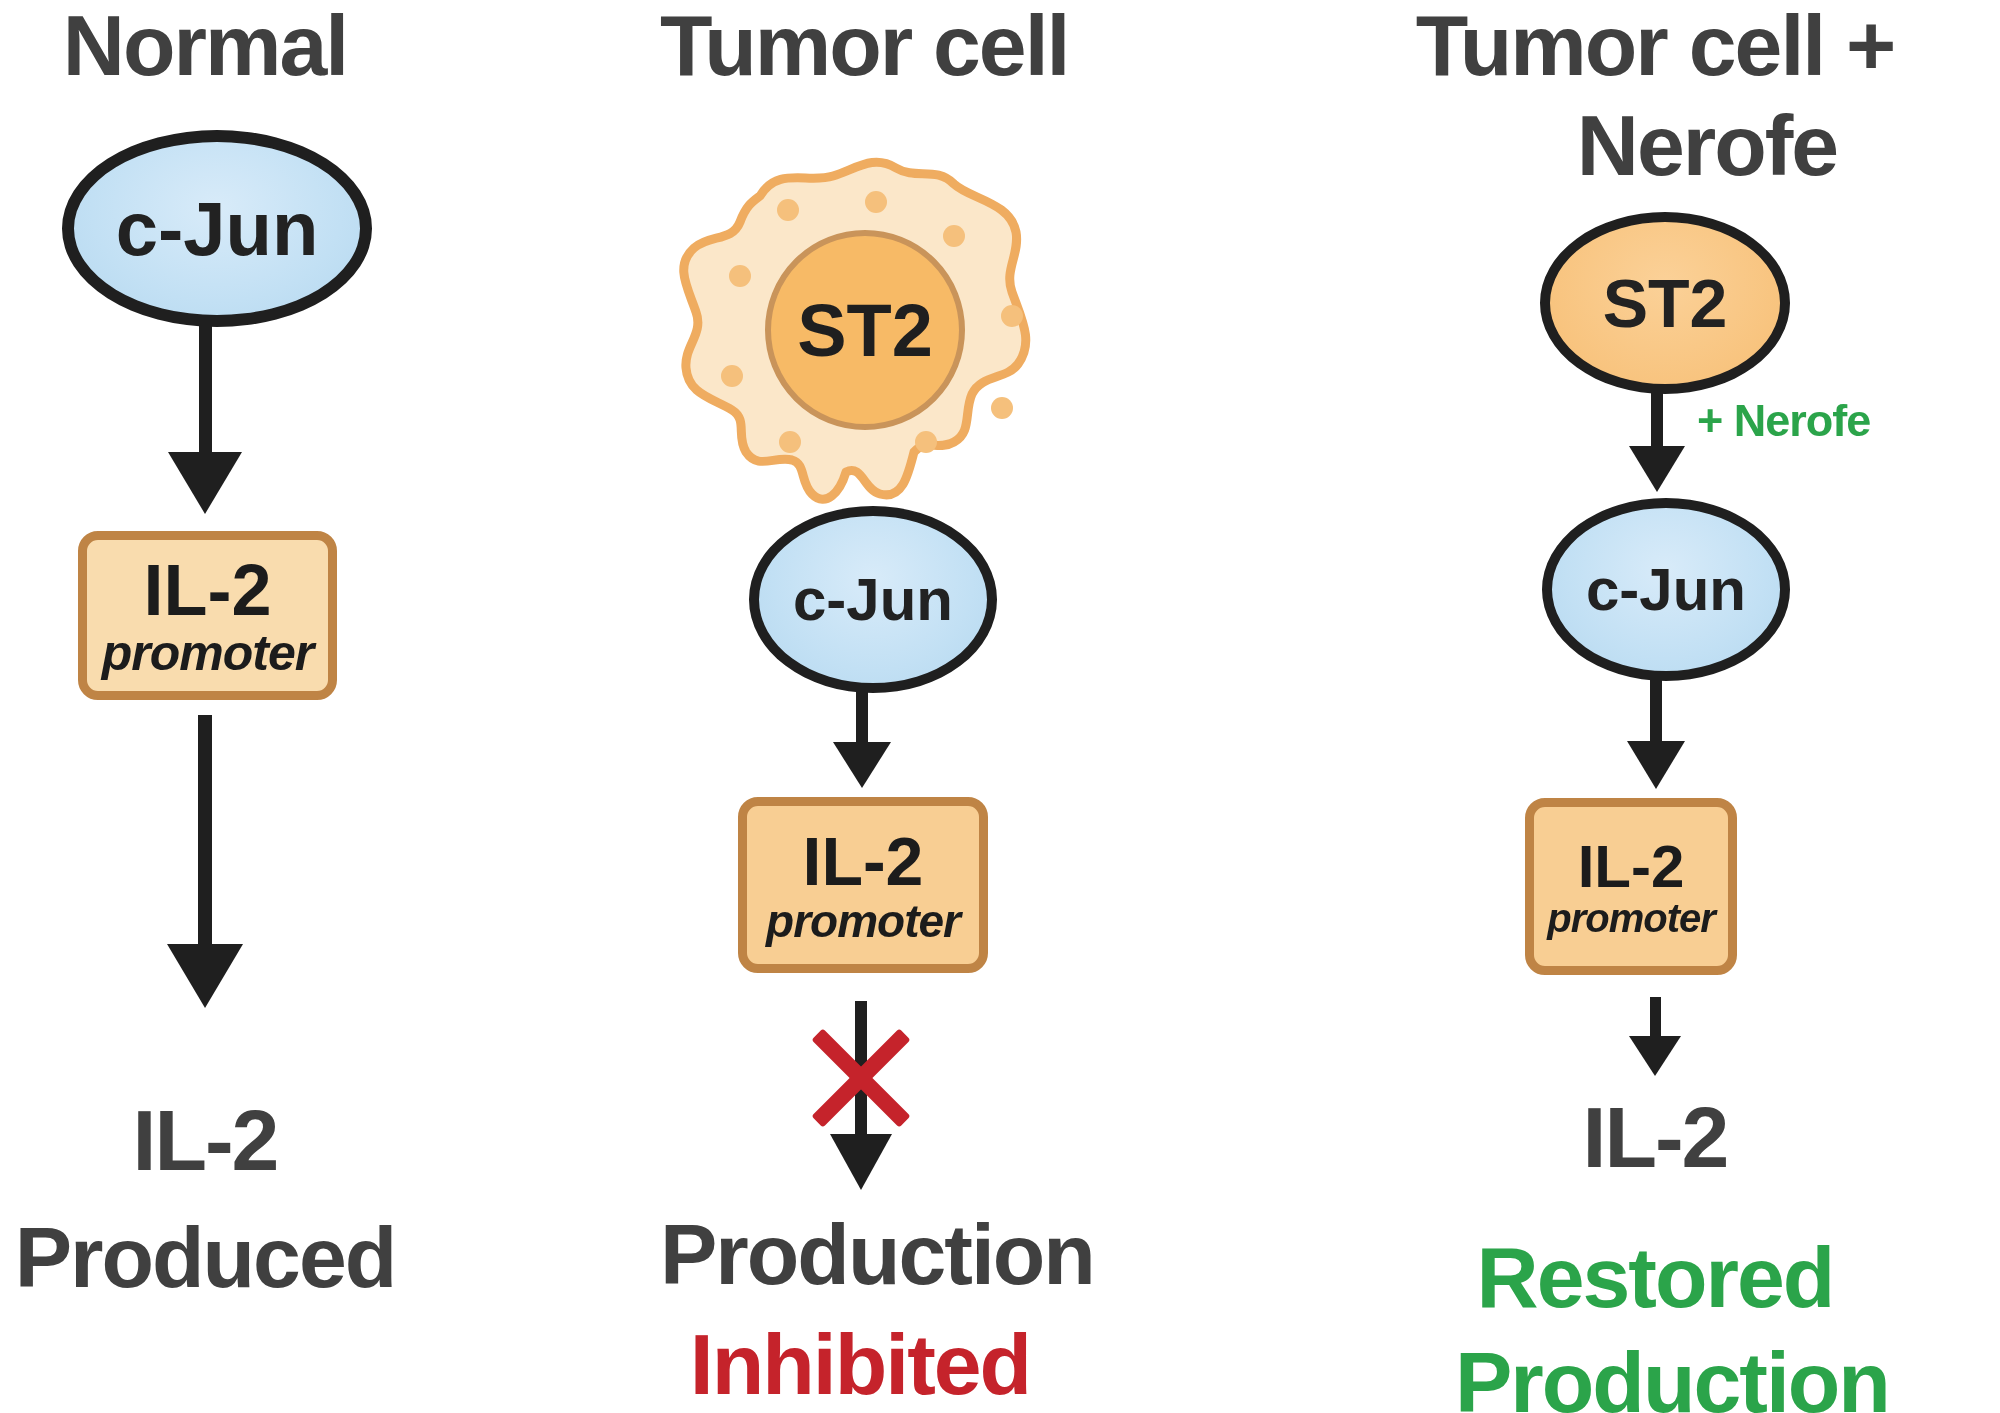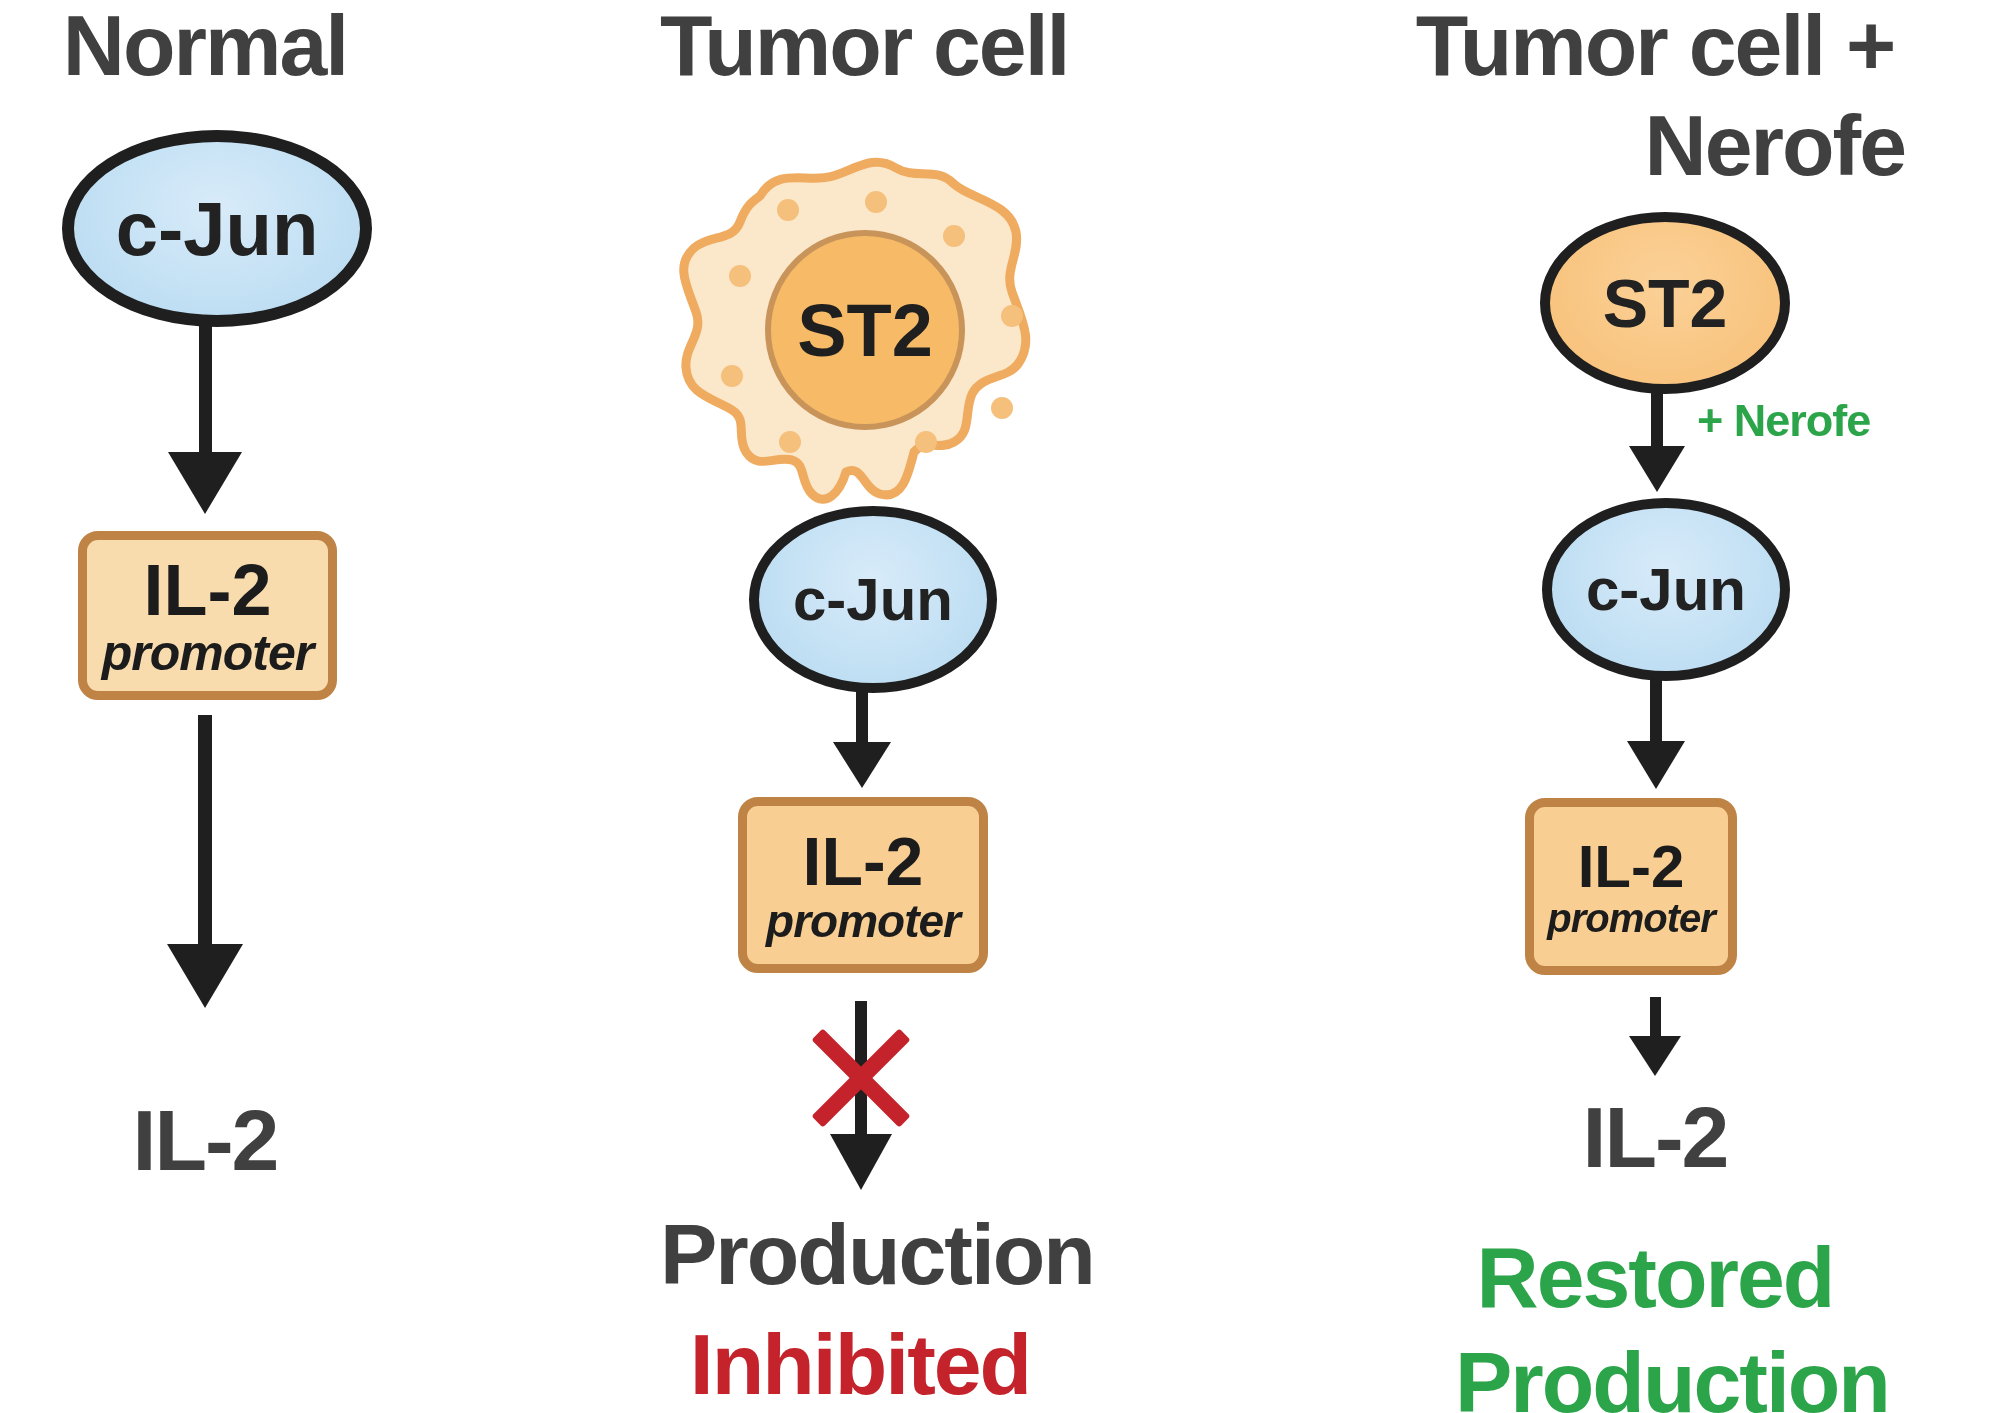--- a/index.html
+++ b/index.html
@@ -63,20 +63,21 @@
     <div class="l1" style="font-size:72px;">IL-2</div>
     <div class="l2" style="font-size:50px;">promoter</div>
   </div>
 
   <div class="arrow" style="left:167px;top:715px;width:76px;height:296px;">
     <div class="stem" style="width:14px;"></div>
     <div class="head" style="border-left-width:38px;border-right-width:38px;border-top-width:64px;"></div>
   </div>
 
   <div class="bigtext" style="left:5px;top:1095px;width:400px;">IL-2</div>
+  <div class="bigtext" style="left:5px;top:1212px;width:400px;">Produced</div>
 
   <div class="title" style="left:660px;top:0px;width:400px;">Tumor cell</div>
 
   <svg class="blob-svg" style="left:668px;top:144px;" width="374" height="364" viewBox="0 0 374 364">
     <path stroke="#efac60" stroke-width="9" stroke-linejoin="round" d="M 92,52 C 110,22 140,40 165,32 C 188,25 205,10 228,24 C 248,36 268,22 286,40
              C 302,55 342,58 348,88 C 352,110 336,126 344,148 C 354,176 366,198 350,220
              C 338,236 314,230 304,250 C 296,268 304,288 286,298 C 270,307 258,294 246,308
              C 240,332 234,356 212,350 C 196,346 194,320 178,328 C 172,348 158,364 144,350
              C 132,338 138,320 124,316 C 106,312 90,326 78,308 C 68,292 80,276 64,266
              C 44,254 20,250 18,224 C 16,202 36,190 28,168 C 20,144 6,122 26,104
@@ -114,21 +115,21 @@
     <div class="stem" style="width:12px;"></div>
     <div class="head" style="border-left-width:31px;border-right-width:31px;border-top-width:56px;"></div>
   </div>
 
   <div class="xmark" style="left:811px;top:1028px;width:100px;height:100px;"></div>
 
   <div class="bigtext" style="left:660px;top:1209px;width:400px;">Production</div>
   <div class="bigtext red" style="left:660px;top:1319px;width:400px;">Inhibited</div>
 
   <div class="title" style="left:1405px;top:0px;width:500px;">Tumor cell +</div>
-  <div class="title" style="left:1405px;top:100px;width:500px;text-align:right;">Nerofe</div>
+  <div class="title" style="left:1457px;top:100px;width:500px;">Nerofe</div>
 
   <div class="ellipse orange-ellipse" style="left:1540px;top:212px;width:230px;height:162px;font-size:68px;">
     <span>ST2</span>
   </div>
 
   <div class="arrow" style="left:1629px;top:393px;width:56px;height:102px;">
     <div class="stem" style="width:12px;"></div>
     <div class="head" style="border-left-width:28px;border-right-width:28px;border-top-width:46px;"></div>
   </div>
 

